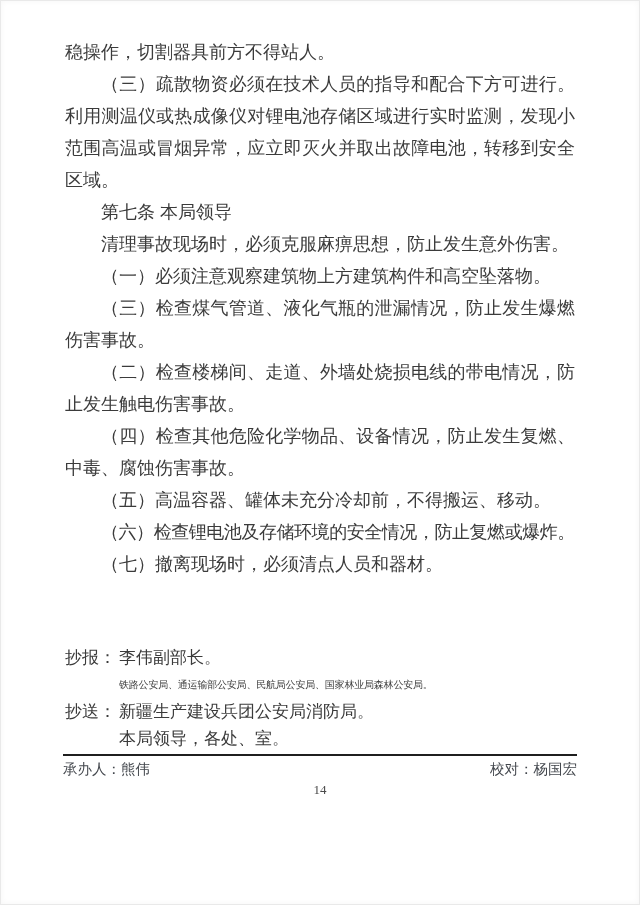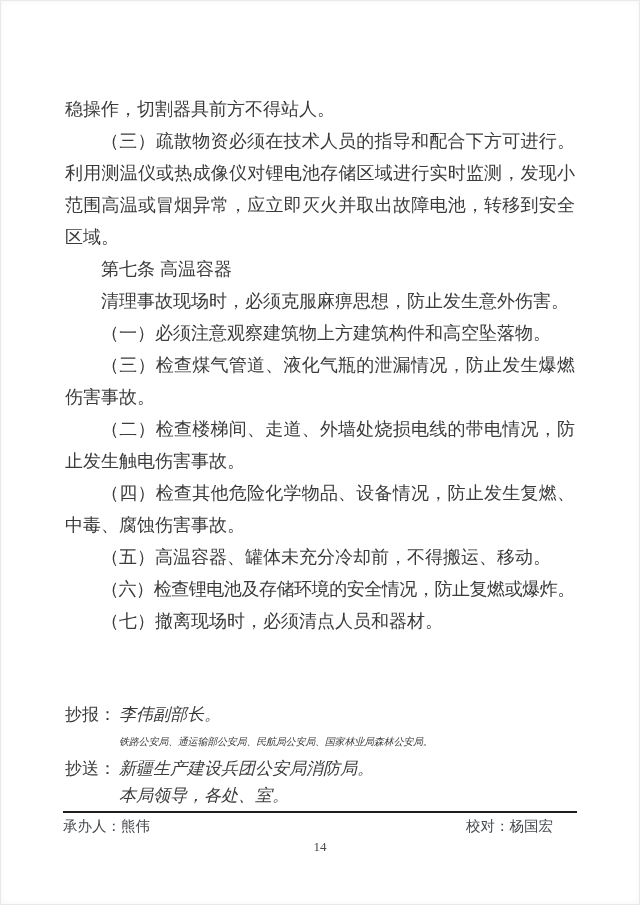--- a/index.html
+++ b/index.html
@@ -15,21 +15,21 @@
     background: #ffffff;
     border: 1px solid #e9e9e9;
     box-shadow: inset 0 0 6px rgba(0,0,0,0.04);
     color: #3a3a3a;
     font-family: "Liberation Sans", "DejaVu Sans", sans-serif;
     overflow: hidden;
   }
   
   .body-text {
     margin: 0 64px;
-    padding-top: 92px;
+    padding-top: 35px;
     font-size: 18px;
     line-height: 32px;
     text-align: justify;
     text-justify: inter-ideograph;
     color: #3b3b3b;
   }
   .body-text p {
     margin: 0;
   }
   .body-text p.ind {
@@ -52,37 +52,36 @@
   .dist-label {
     flex: 0 0 54px;
     white-space: nowrap;
   }
   .dist-content {
     flex: 1 1 auto;
     min-width: 0;
   }
   .dist-line {
     white-space: nowrap;
-    font-style: italic;
   }
   .dist-line.compact {
     font-size: 10px;
     letter-spacing: -0.2px;
     line-height: 27px;
   }
   
   .rule {
     margin: 2px 62px 0 62px;
     border-top: 2px solid #1f1f1f;
     height: 0;
   }
   .footer-row {
     display: flex;
     justify-content: space-between;
-    margin: 4px 86px 0 62px;
+    margin: 4px 62px 0 62px;
     font-family: "Liberation Serif", "DejaVu Serif", serif;
     font-size: 14.5px;
     line-height: 18px;
     color: #44484e;
     gap: 46px;
   }
   .page-number {
     margin-top: 4px;
     text-align: center;
     font-family: "Liberation Serif", "DejaVu Serif", serif;
@@ -92,21 +91,21 @@
   }
 </style>
 </head>
 <body>
 
 <div class="page">
 
   <div class="body-text">
     <p>稳操作，切割器具前方不得站人。</p>
     <p class="ind">（三）疏散物资必须在技术人员的指导和配合下方可进行。利用测温仪或热成像仪对锂电池存储区域进行实时监测，发现小范围高温或冒烟异常，应立即灭火并取出故障电池，转移到安全区域。</p>
-    <p class="ind">第七条 高温容器</p>
+    <p class="ind">第七条 本局领导</p>
     <p class="ind">清理事故现场时，必须克服麻痹思想，防止发生意外伤害。</p>
     <p class="ind">（一）必须注意观察建筑物上方建筑构件和高空坠落物。</p>
     <p class="ind">（三）检查煤气管道、液化气瓶的泄漏情况，防止发生爆燃伤害事故。</p>
     <p class="ind">（二）检查楼梯间、走道、外墙处烧损电线的带电情况，防止发生触电伤害事故。</p>
     <p class="ind">（四）检查其他危险化学物品、设备情况，防止发生复燃、中毒、腐蚀伤害事故。</p>
     <p class="ind">（五）高温容器、罐体未充分冷却前，不得搬运、移动。</p>
     <p class="ind tight">（六）检查锂电池及存储环境的安全情况，防止复燃或爆炸。</p>
     <p class="ind">（七）撤离现场时，必须清点人员和器材。</p>
   </div>
 

